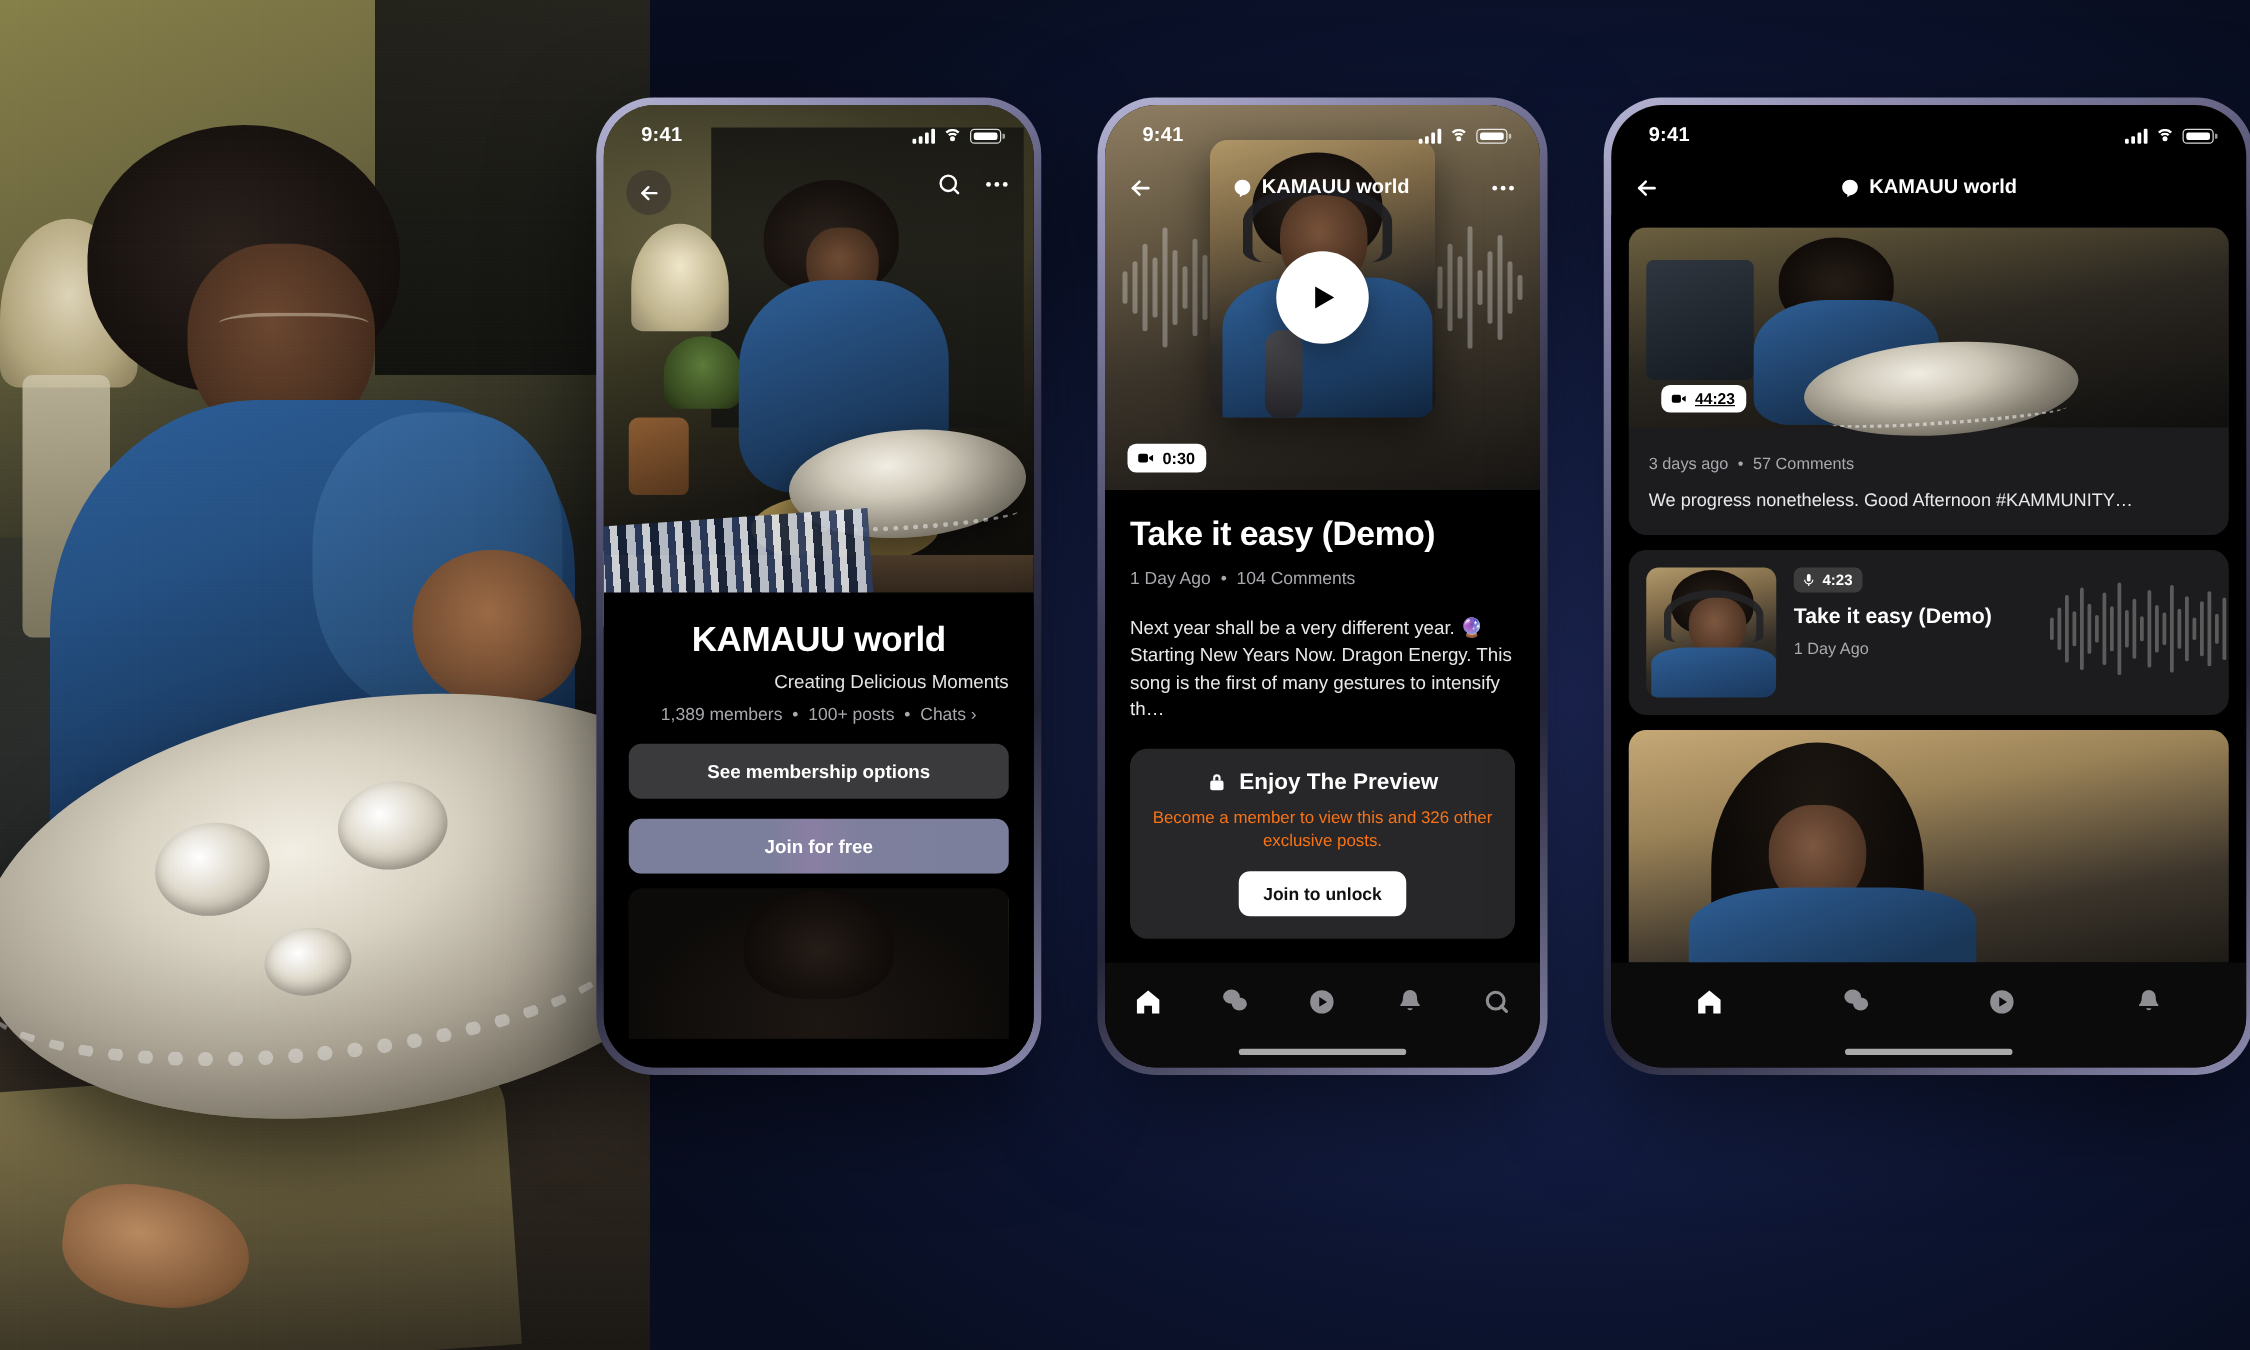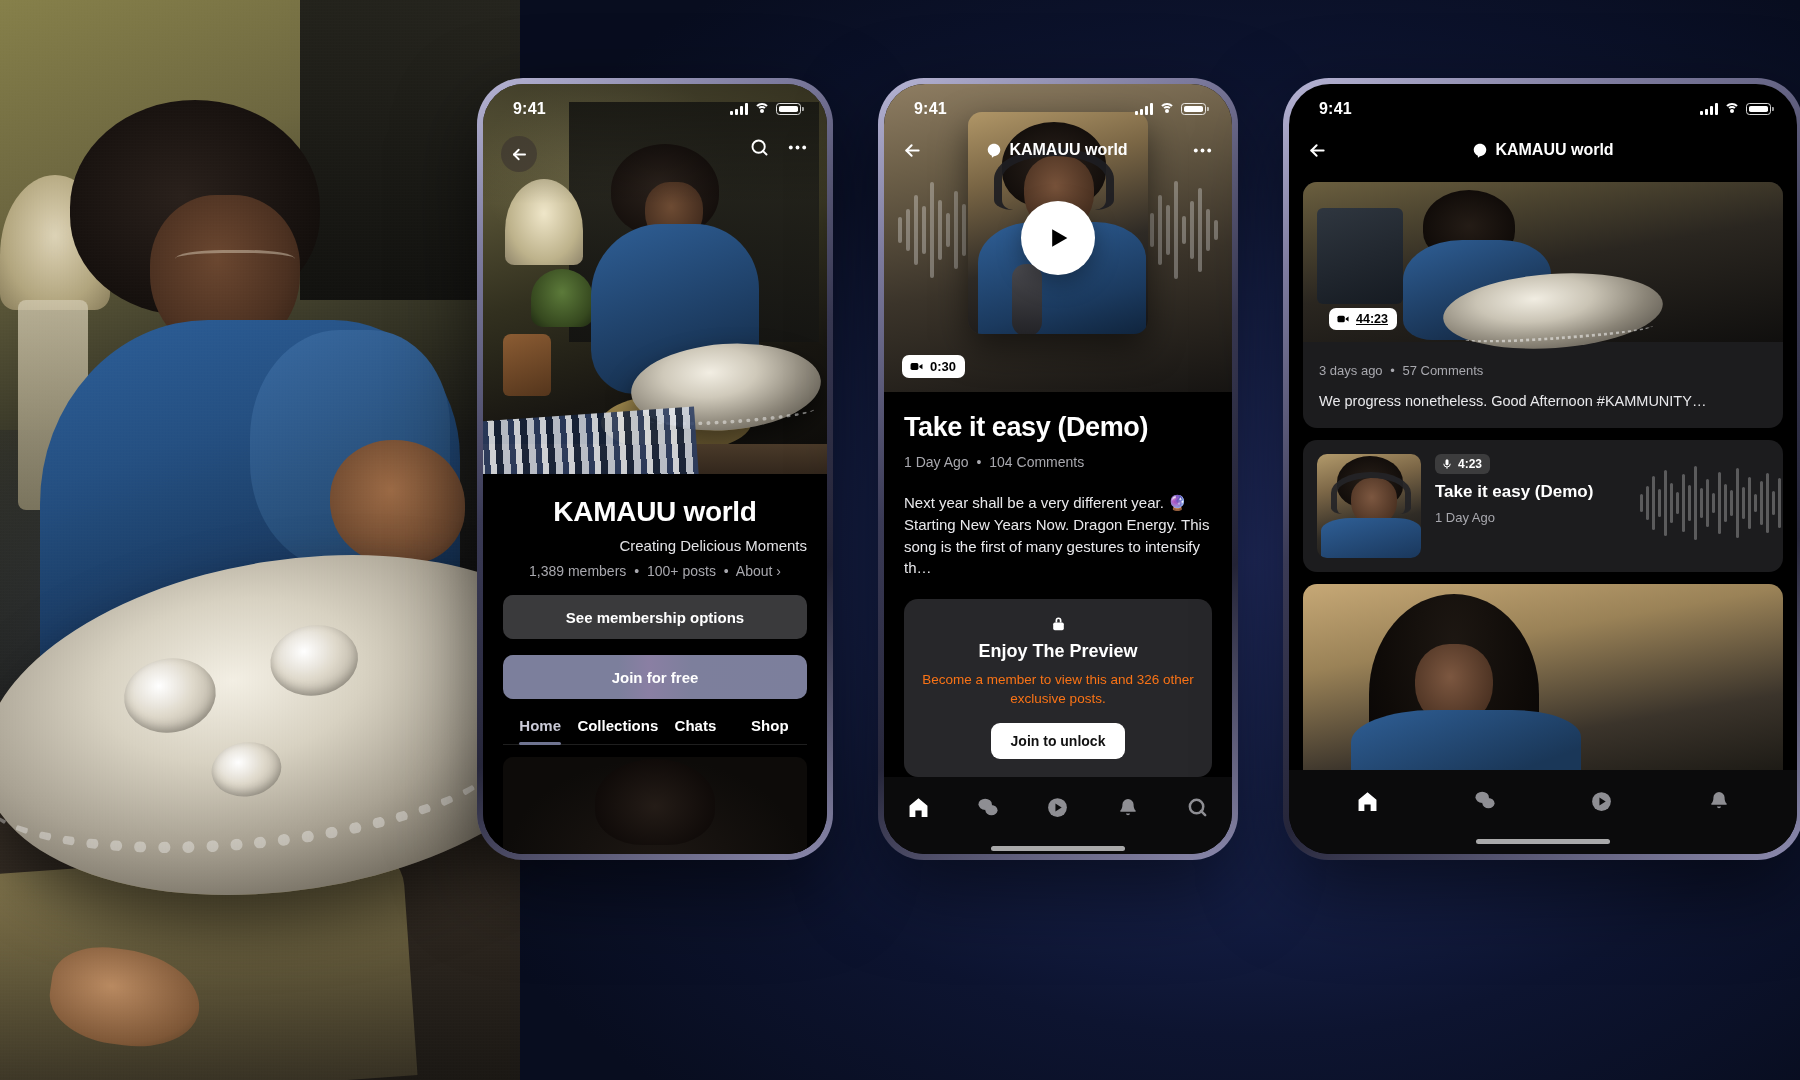--- a/index.html
+++ b/index.html
@@ -222,21 +222,21 @@
     display:flex; align-items:center; justify-content:center; box-shadow: 0 8px 24px rgba(0,0,0,.35); }
   .dur-badge { position:absolute; left: 18px; bottom: 14px; display:flex; align-items:center; gap:6px;
     background:#fff; color:#000; font-size: 13px; font-weight: 700; border-radius: 7px; padding: 4px 9px 4px 7px; }
 
   .p2-body { position:relative; background:#000; padding: 20px 20px 0; flex:1; }
   .p2-h1 { font-size: 27px; font-weight: 700; color:#fff; letter-spacing:-.4px; }
   .p2-meta { font-size: 14px; color:#a8a8ae; margin-top: 11px; }
   .p2-text { font-size: 15px; line-height: 1.45; color:#e9e9ec; margin-top: 22px; }
   .unlock { margin-top: 20px; background:#27272a; border-radius: 14px; padding: 16px 16px 18px; text-align:center; }
   .unlock-h { display:flex; align-items:center; justify-content:center; gap:9px;
-    font-size: 18px; font-weight: 700; color:#fff;flex-direction:column; }
+    font-size: 18px; font-weight: 700; color:#fff; }
   .unlock-p { font-size: 13.5px; color:#f97316; margin-top: 9px; line-height:1.4; }
   .unlock-btn { display:inline-flex; align-items:center; justify-content:center; margin-top: 14px;
     background:#fff; color:#111; font-size:14px; font-weight:700; border-radius: 9px; padding: 10px 20px; }
 
   
   .p3-header { position:relative; z-index:6; height: 44px; flex:none;
     display:flex; align-items:center; padding: 0 18px; }
   .p3-title { position:absolute; left: 0; right: 0; display:flex; align-items:center; justify-content:center;
     gap:7px; font-size: 16px; font-weight: 700; color:#fff; }
   .p3-feed { position:relative; background:#000; padding: 10px 14px 0; flex:1; overflow:hidden; }
@@ -384,32 +384,26 @@
       </div>
 
       <div class="profile">
         <div class="ptitle">KAMAUU world</div>
         <div class="psub">Creating Delicious Moments</div>
         <div class="pmeta">
           <span>1,389 members</span>
           <span class="sep">•</span>
           <span>100+ posts</span>
           <span class="sep">•</span>
-          <span>About</span>
+          <span>Chats</span>
           <span>›</span>
         </div>
         <div class="btn btn-member">See membership options</div>
         <div class="btn btn-join">Join for free</div>
 
-        <div class="tabs">
-          <div class="tab active">Home</div>
-          <div class="tab">Collections</div>
-          <div class="tab">Chats</div>
-          <div class="tab">Shop</div>
-        </div>
       </div>
 
       <div class="feed-peek">
         <div class="peek-card">
           <div class="peek-afro"></div>
         </div>
       </div>
 
     </div>
   </div>

